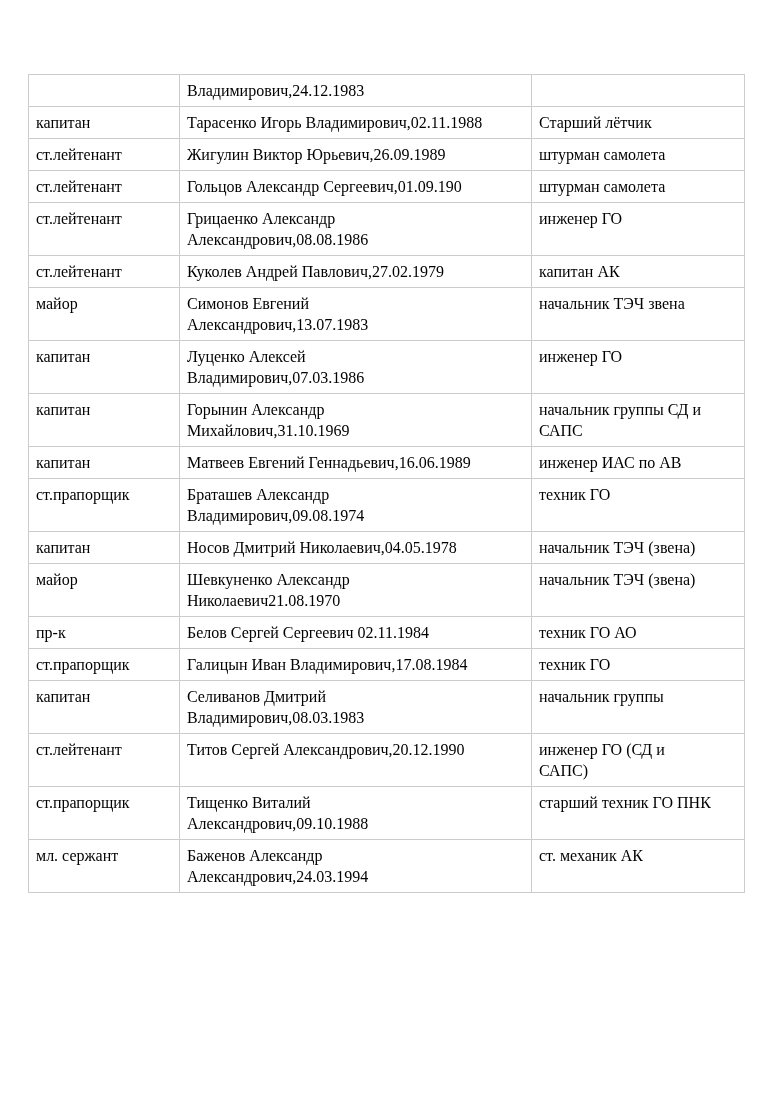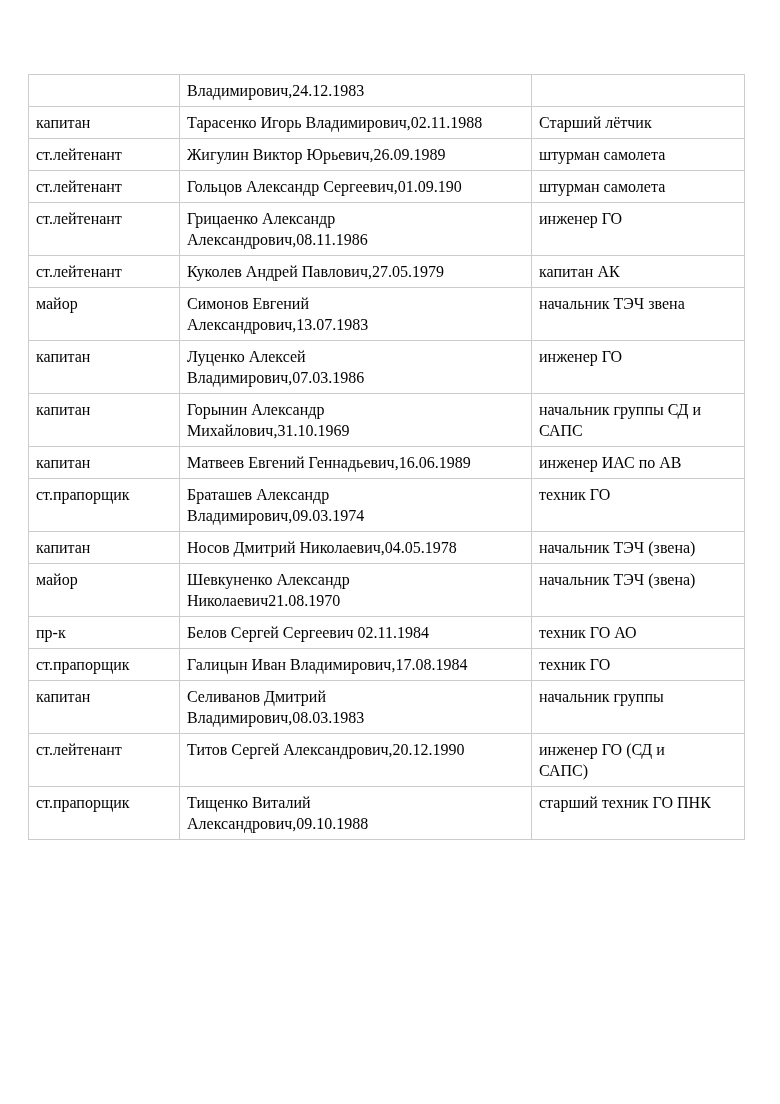--- a/index.html
+++ b/index.html
@@ -74,27 +74,27 @@
 
         <tr>
           <td>ст.лейтенант</td>
           <td>Гольцов Александр Сергеевич,01.09.190</td>
           <td>штурман самолета</td>
         </tr>
 
         <tr>
           <td>ст.лейтенант</td>
           <td>Грицаенко Александр
-Александрович,08.11.1986</td>
+Александрович,08.08.1986</td>
           <td>инженер ГО</td>
         </tr>
 
         <tr>
           <td>ст.лейтенант</td>
-          <td>Куколев Андрей Павлович,27.05.1979</td>
+          <td>Куколев Андрей Павлович,27.02.1979</td>
           <td>капитан АК</td>
         </tr>
 
         <tr>
           <td>майор</td>
           <td>Симонов Евгений
 Александрович,13.07.1983</td>
           <td>начальник ТЭЧ звена</td>
         </tr>
 
@@ -115,21 +115,21 @@
 
         <tr>
           <td>капитан</td>
           <td>Матвеев Евгений Геннадьевич,16.06.1989</td>
           <td>инженер ИАС по АВ</td>
         </tr>
 
         <tr>
           <td>ст.прапорщик</td>
           <td>Браташев Александр
-Владимирович,09.03.1974</td>
+Владимирович,09.08.1974</td>
           <td>техник ГО</td>
         </tr>
 
         <tr>
           <td>капитан</td>
           <td>Носов Дмитрий Николаевич,04.05.1978</td>
           <td>начальник ТЭЧ (звена)</td>
         </tr>
 
         <tr>
@@ -167,15 +167,21 @@
 
         <tr>
           <td>ст.прапорщик</td>
           <td>Тищенко Виталий
 Александрович,09.10.1988</td>
           <td>старший техник ГО ПНК</td>
         </tr>
 
 
 
+        <tr>
+          <td>мл. сержант</td>
+          <td>Баженов Александр
+Александрович,24.03.1994</td>
+          <td>ст. механик АК</td>
+        </tr>
       </tbody>
   </table>
 </div>
 
 </body></html>

